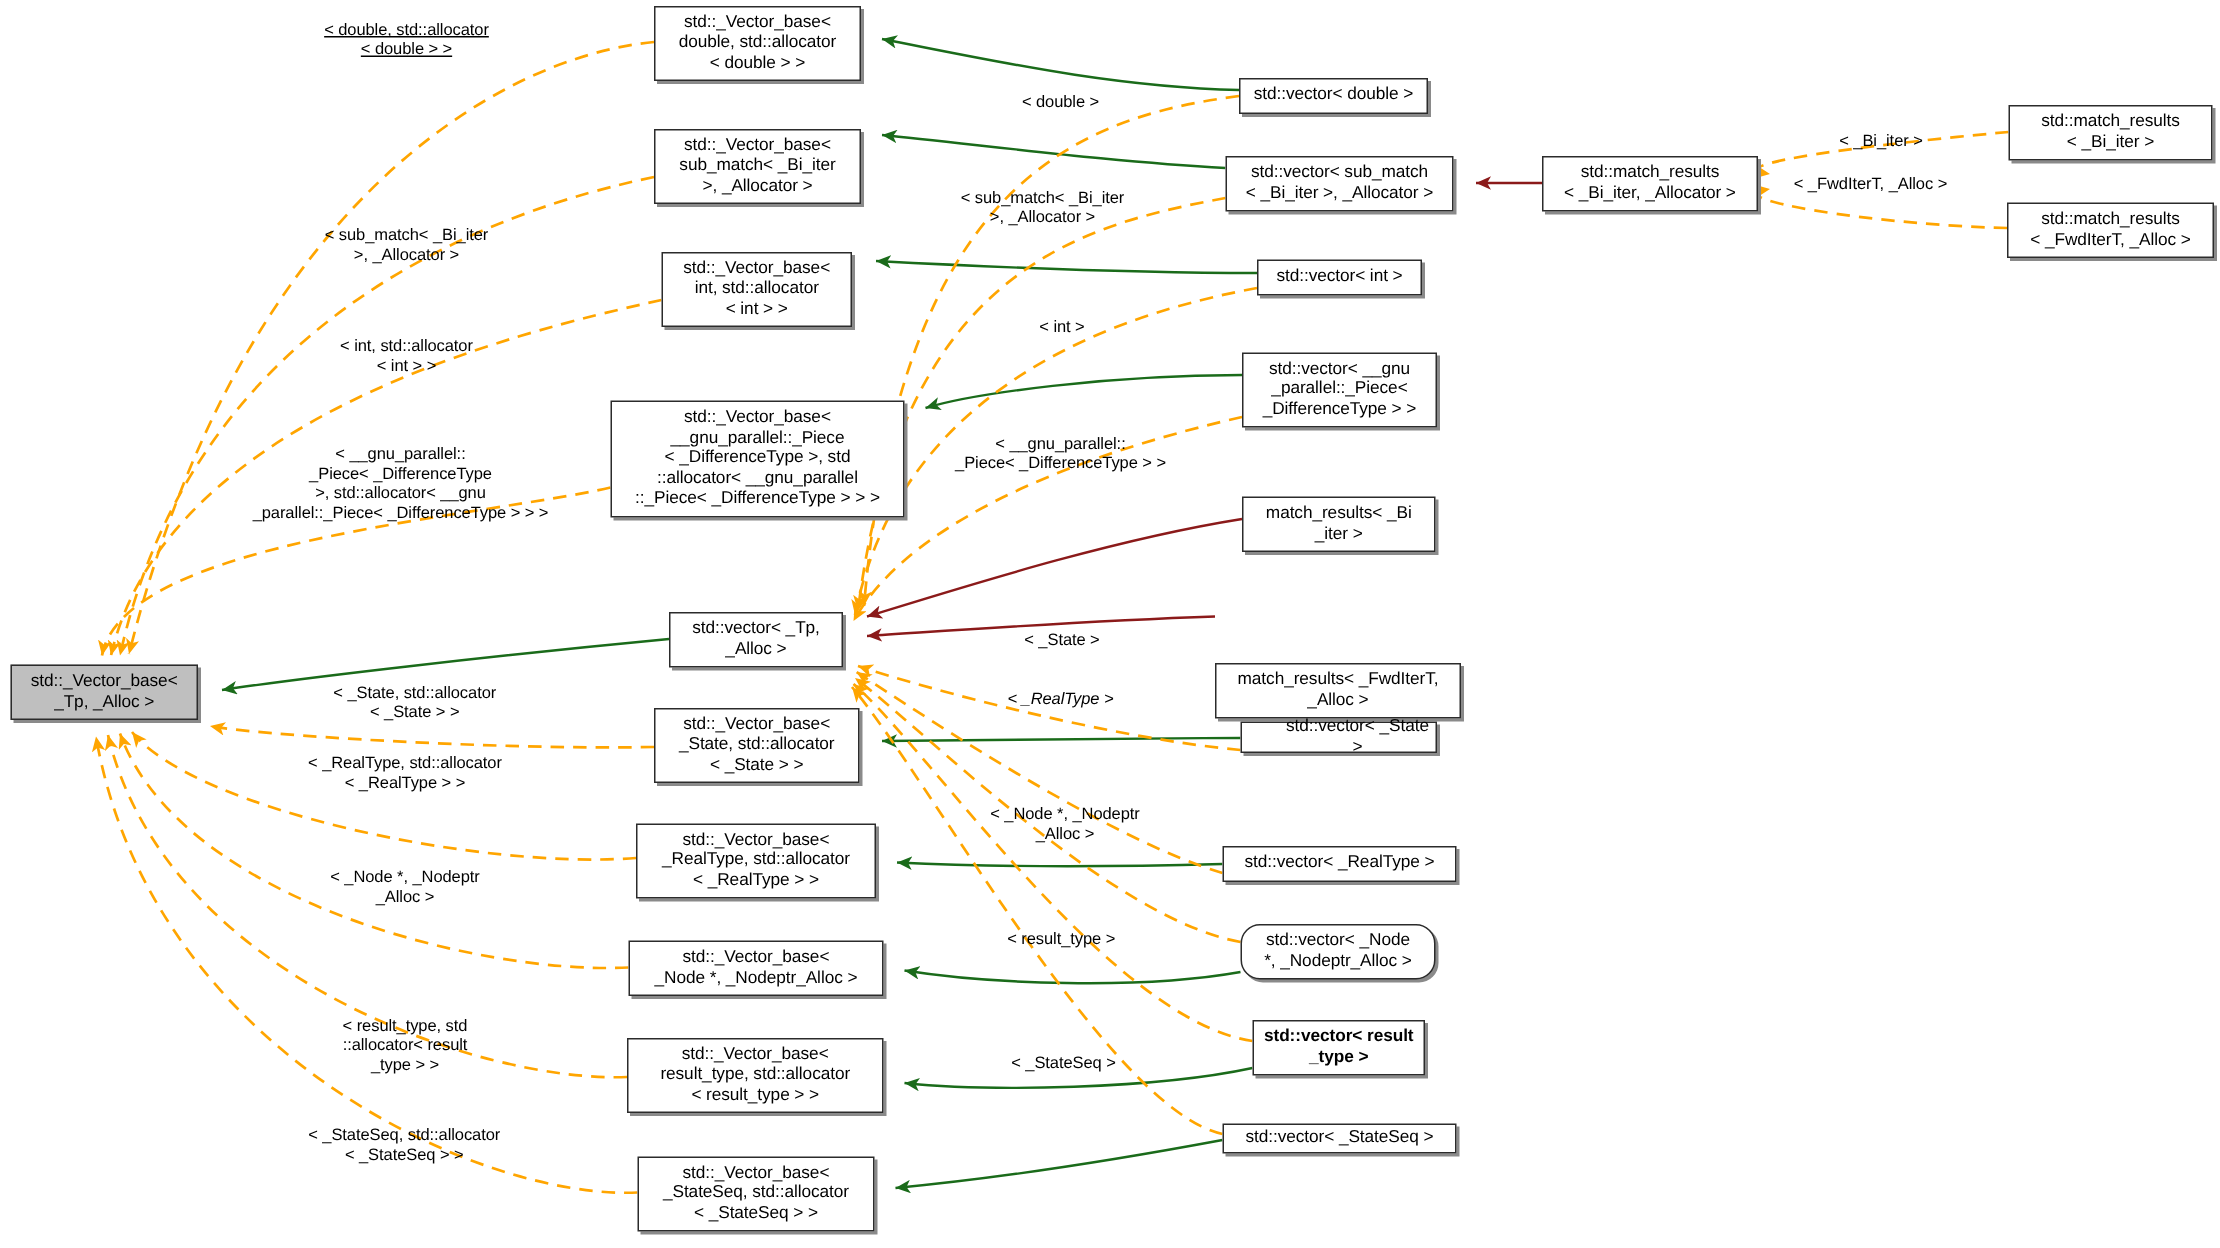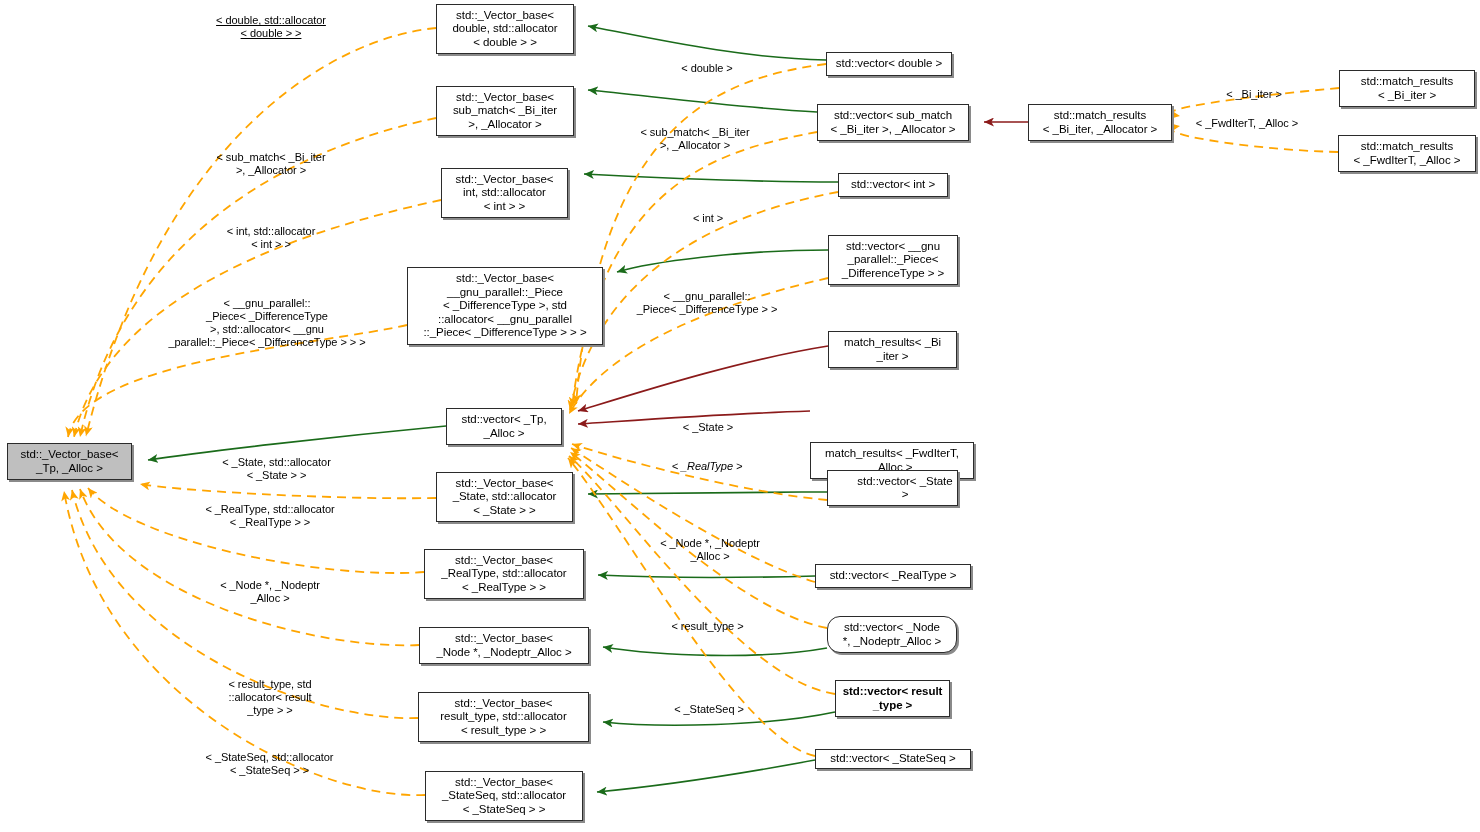--- a/index.html
+++ b/index.html
@@ -153,21 +153,21 @@
       <div class="node" style="left: 817px; top: 104px; width: 152px; height: 37px;">std::vector&lt; sub_match
 &lt; _Bi_iter &gt;, _Allocator &gt;</div>
       <div class="node" style="left: 838px; top: 173px; width: 110px; height: 24px;">std::vector&lt; int &gt;</div>
       <div class="node" style="left: 828px; top: 235px; width: 130px; height: 50px;">std::vector&lt; __gnu
 _parallel::_Piece&lt;
 _DifferenceType &gt; &gt;</div>
       <div class="node" style="left: 828px; top: 331px; width: 129px; height: 37px;">match_results&lt; _Bi
 _iter &gt;</div>
       <div class="node" style="left: 810px; top: 394px; width: 164px; height: 37px; margin-top: 48px;">match_results&lt; _FwdIterT,
 _Alloc &gt;</div>
-      <div class="node" style="left: 827px; top: 470px; width: 131px; height: 36px; padding-left: 28px;">std::vector&lt; _State &gt;</div>
+      <div class="node" style="left: 827px; top: 481px; width: 131px; height: 21px; padding-left: 28px;">std::vector&lt; _State &gt;</div>
       <div class="node" style="left: 815px; top: 564px; width: 156px; height: 24px;">std::vector&lt; _RealType &gt;</div>
       <div class="node" style="left: 827px; top: 616px; width: 130px; height: 37px; border-radius: 13px;">std::vector&lt; _Node
 *, _Nodeptr_Alloc &gt;</div>
       <div class="node" style="left: 835px; top: 680px; width: 115px; height: 37px; font-weight: bold;">std::vector&lt; result
 _type &gt;</div>
       <div class="node" style="left: 815px; top: 749px; width: 156px; height: 20px;">std::vector&lt; _StateSeq &gt;</div>
       <div class="node" style="left: 1339px; top: 70px; width: 136px; height: 37px;">std::match_results
 &lt; _Bi_iter &gt;</div>
       <div class="node" style="left: 1338px; top: 135px; width: 138px; height: 37px;">std::match_results
 &lt; _FwdIterT, _Alloc &gt;</div>

